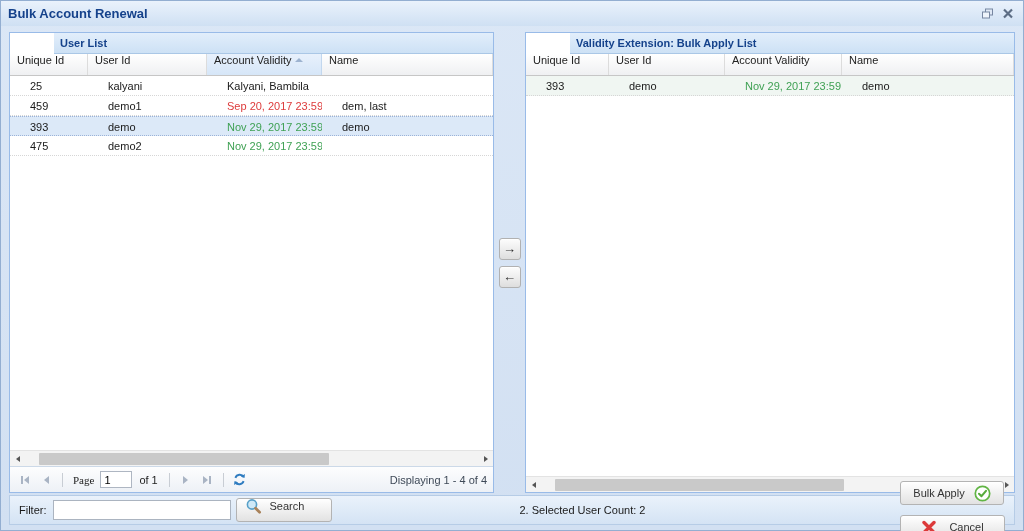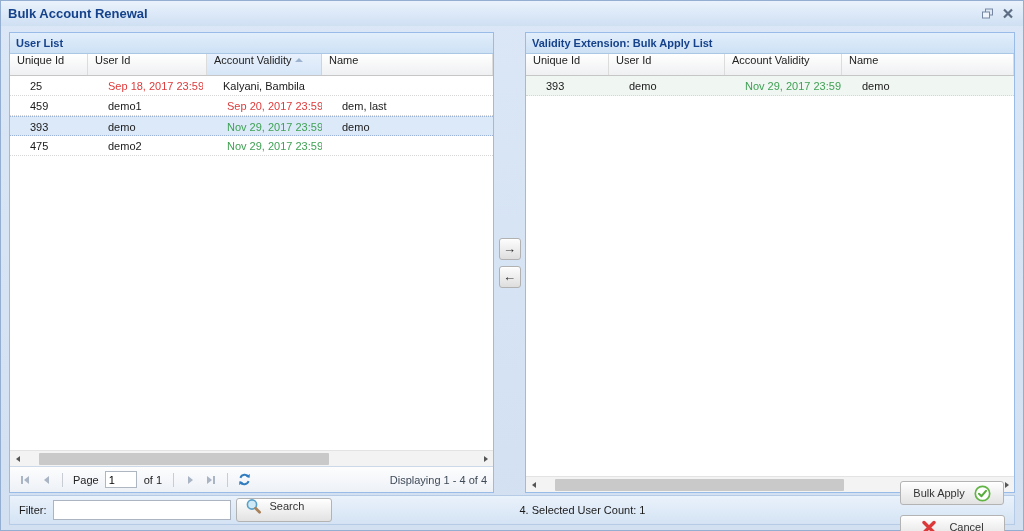--- a/index.html
+++ b/index.html
@@ -17,21 +17,21 @@
     background:linear-gradient(#eaf2fc,#cfe0f3);}
   .title{font-weight:bold;font-size:13px;color:var(--title-text);}
   .win-btns{margin-left:auto;display:flex;gap:3px;}
   .win-btn{width:17px;height:16px;display:flex;align-items:center;justify-content:center;cursor:pointer;}
 
   .main{display:flex;height:467px;padding:6px 8px 0;}
   .panel{border:1px solid #99bbe8;background:#fff;display:flex;flex-direction:column;height:461px;}
   .panel-left{width:485px;flex:none;}
   .panel-right{flex:1;}
   .panel-header{height:21px;line-height:20px;padding-left:6px;font-weight:bold;color:var(--title-text);
-    background:linear-gradient(#e2eefb,#cde1f5);border-bottom:1px solid #aac7e6;}
+    background:linear-gradient(#e2eefb,#cde1f5);border-bottom:1px solid #aac7e6;margin-left:44px;}
 
   .grid-header{display:flex;height:22px;background:linear-gradient(#ffffff,#eff0f2);
     border-bottom:1px solid #c6c6c6;color:#222;}
   .hcell{padding:0 0 0 7px;border-right:1px solid #dcdcdc;display:flex;align-items:flex-start;gap:4px;overflow:hidden;white-space:nowrap;}
   .hcell.sorted{background:linear-gradient(#e8f1fc,#d6e6f8);border-right-color:#c2d7ee;}
   .sort-asc{width:0;height:0;border-left:4px solid transparent;border-right:4px solid transparent;
     border-bottom:4px solid #9db3d0;margin-top:4px;}
 
   .grid-body{flex:1;background:#fff;overflow:hidden;}
   .grow{display:flex;height:20px;border-bottom:1px dotted #d6d6d6;cursor:default;}
@@ -56,21 +56,21 @@
   .thumb-right{left:14px;width:63%;}
 
   
   .paging{height:26px;flex:none;border-top:1px solid #ccd9e8;background:linear-gradient(#fdfdfe,#edf1f6);
     display:flex;align-items:center;padding:0 6px;gap:3px;}
   .pg-btn{width:18px;height:18px;display:flex;align-items:center;justify-content:center;gap:1px;cursor:pointer;}
   .pg-tri-l{width:0;height:0;border-top:4px solid transparent;border-bottom:4px solid transparent;border-right:5px solid #a9b4c4;}
   .pg-tri-r{width:0;height:0;border-top:4px solid transparent;border-bottom:4px solid transparent;border-left:5px solid #a9b4c4;}
   .pg-bar{width:2px;height:8px;background:#a9b4c4;}
   .pg-sep{width:1px;height:14px;background:#c8cdd4;margin:0 4px;}
-  .page-label{margin:0 3px;color:#222;}
+  .page-label{margin:0 3px;color:#222;font-family:Liberation Serif, serif;}
   .page-input{width:32px;height:17px;border:1px solid #aeb6c2;padding:1px 3px;font-size:11px;font-family:inherit;}
   .of-text{margin:0 4px;color:#222;}
   .displaying{margin-left:auto;color:#3f4a58;text-align:right;}
 
   
   .transfer-col{width:31px;flex:none;display:flex;flex-direction:column;align-items:center;justify-content:center;gap:6px;}
   .transfer-btn{width:22px;height:22px;border:1px solid #b1b1b1;border-radius:3px;cursor:pointer;
     background:linear-gradient(#fdfdfd,#dedede);box-shadow:inset 0 1px 0 #fff;
     font-size:13px;font-weight:bold;color:#2e2e2e;display:flex;align-items:center;justify-content:center;line-height:1;}
 
@@ -128,21 +128,21 @@
           <span class="sort-asc"></span>
         </div>
         <div class="hcell c3">
             <span>Name</span>
           </div>
       </div>
 
       <div class="grid-body">
         <div class="grow">
           <div class="cell c0">25</div>
-          <div class="cell c2 date-red">Sep 18, 2017 23:59</div>
+          <div class="cell c1">kalyani</div>
           <div class="cell c3">Kalyani, Bambila</div>
         </div>
         <div class="grow">
           <div class="cell c0">459</div>
           <div class="cell c1">demo1</div>
           <div class="cell c2 date-red">Sep 20, 2017 23:59</div>
           <div class="cell c3">dem, last</div>
         </div>
         <div class="grow selected">
           <div class="cell c0">393</div>
@@ -260,21 +260,21 @@
     <button class="btn search-btn">
       <span>
         <svg class="icon-svg" width="17" height="17" viewBox="0 0 17 17">
           <circle cx="7" cy="6.5" r="4.6" fill="#cfe9f7" stroke="#58a0c8" stroke-width="1.6"></circle>
           <line x1="10.6" y1="10.3" x2="14.6" y2="14.3" stroke="#a9825a" stroke-width="2.8" stroke-linecap="round"></line>
         </svg>
       </span>
       <span>Search</span>
     </button>
 
-    <span class="status-text">4. Selected User Count: 1</span>
+    <span class="status-text">2. Selected User Count: 2</span>
 
     <span class="footer-actions">
       <button class="btn apply-btn">
         <span>Bulk Apply</span>
         <span>
           <svg class="icon-svg" width="17" height="17" viewBox="0 0 17 17">
             <circle cx="8.5" cy="8.5" r="7.2" fill="#fff" stroke="#61b544" stroke-width="1.7"></circle>
             <path d="M5 8.8 L7.5 11.2 L12 5.8" fill="none" stroke="#57ab3c" stroke-width="2.1" stroke-linecap="round" stroke-linejoin="round"></path>
           </svg>
         </span>

